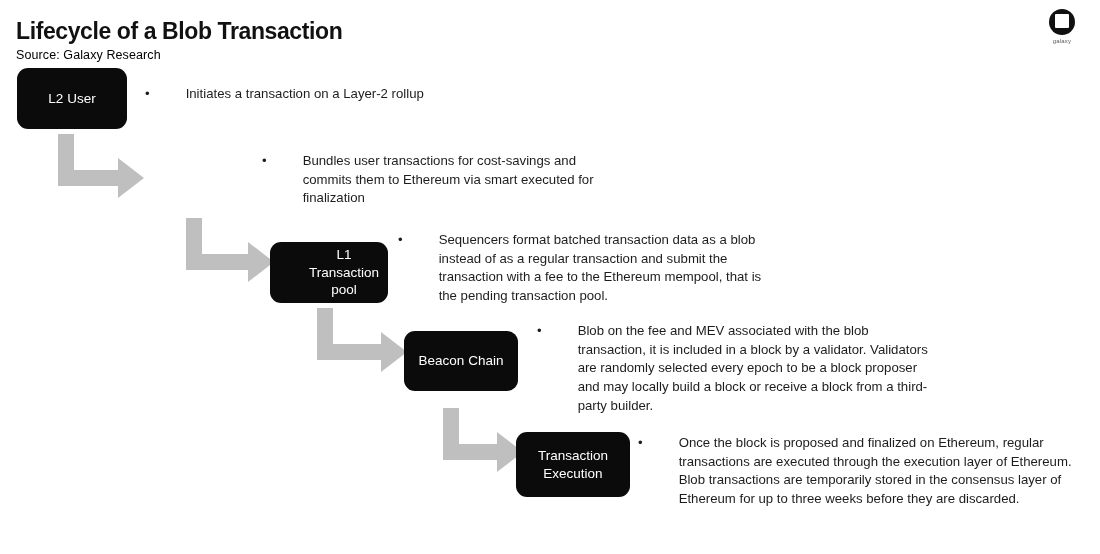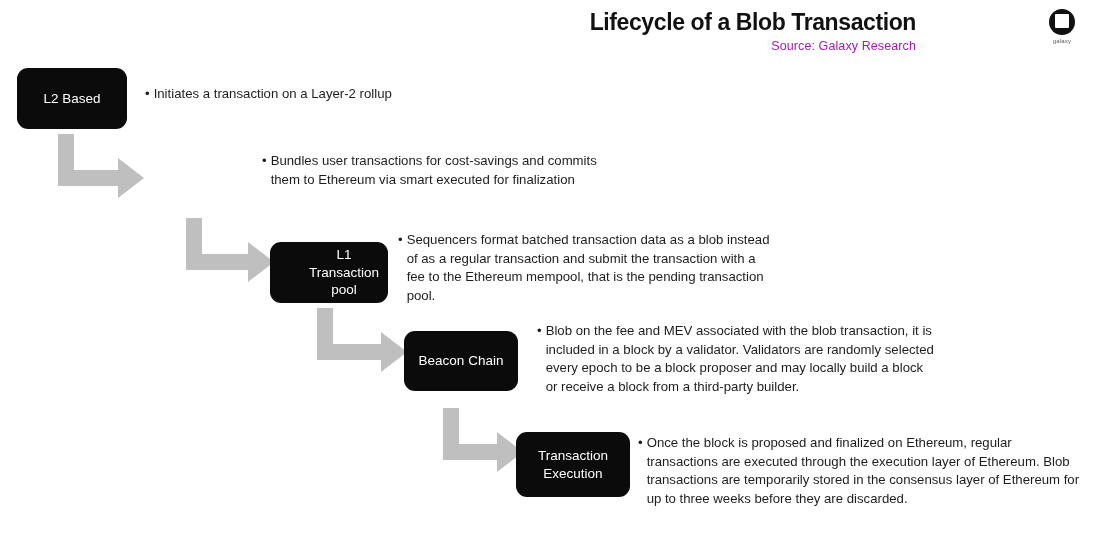--- a/index.html
+++ b/index.html
@@ -20,36 +20,35 @@
     position: relative;
     width: 1100px;
     height: 554px;
     background: #ffffff;
   }
 
   
   #header {
     position: absolute;
     left: 16px;
-    top: 9px;
+    top: 18px;
     width: 900px;
-    text-align: right;
   }
   #title {
     font-size: 23px;
     font-weight: bold;
     letter-spacing: -0.4px;
     color: #111111;
     line-height: 1.15;
     margin: 0;
     white-space: nowrap;
   }
   #subtitle {
     font-size: 12.5px;
-    color: #a21caf;
+    color: #000000;
     margin-top: 4px;
     letter-spacing: 0.1px;
     white-space: nowrap;
   }
 
   
   #logo {
     position: absolute;
     right: 17px;
     top: 9px;
@@ -121,20 +120,21 @@
     align-items: flex-start;
   }
   .desc .dot {
     flex: 0 0 auto;
     margin-right: 4px;
     font-size: 13.2px;
     line-height: 1.42;
   }
   .desc .body {
     flex: 1 1 auto;
+    margin-left: 32px;
   }
 </style>
 </head>
 <body>
 
 <div id="canvas">
 
   <div id="header">
     <div id="title">Lifecycle of a Blob Transaction</div>
     <div id="subtitle">Source: Galaxy Research</div>
@@ -158,21 +158,21 @@
 
   <svg class="arrow-svg" style="left:317px; top:308px; width:90px; height:68px;" viewBox="0 0 90 68">
     <path d="M0,0 L16,0 L16,36 L64,36 L64,24 L90,44 L64,64 L64,52 L0,52 Z" fill="#bfbfbf"></path>
   </svg>
 
   <svg class="arrow-svg" style="left:443px; top:408px; width:80px; height:68px;" viewBox="0 0 80 68">
     <path d="M0,0 L16,0 L16,36 L54,36 L54,24 L80,44 L54,64 L54,52 L0,52 Z" fill="#bfbfbf"></path>
   </svg>
 
   <div class="node" style="left:17px; top:68px; width:110px; height:61px;">
-    <span class="node-label">L2 Based</span>
+    <span class="node-label">L2 User</span>
   </div>
 
 
   <div class="node" style="left:270px; top:242px; width:118px; height:61px;padding-left:36px;">
     <span class="node-label">L1 Transaction
 pool</span>
   </div>
 
   <div class="node" style="left:404px; top:331px; width:114px; height:60px;text-align:right;">
     <span class="node-label">Beacon Chain</span>

